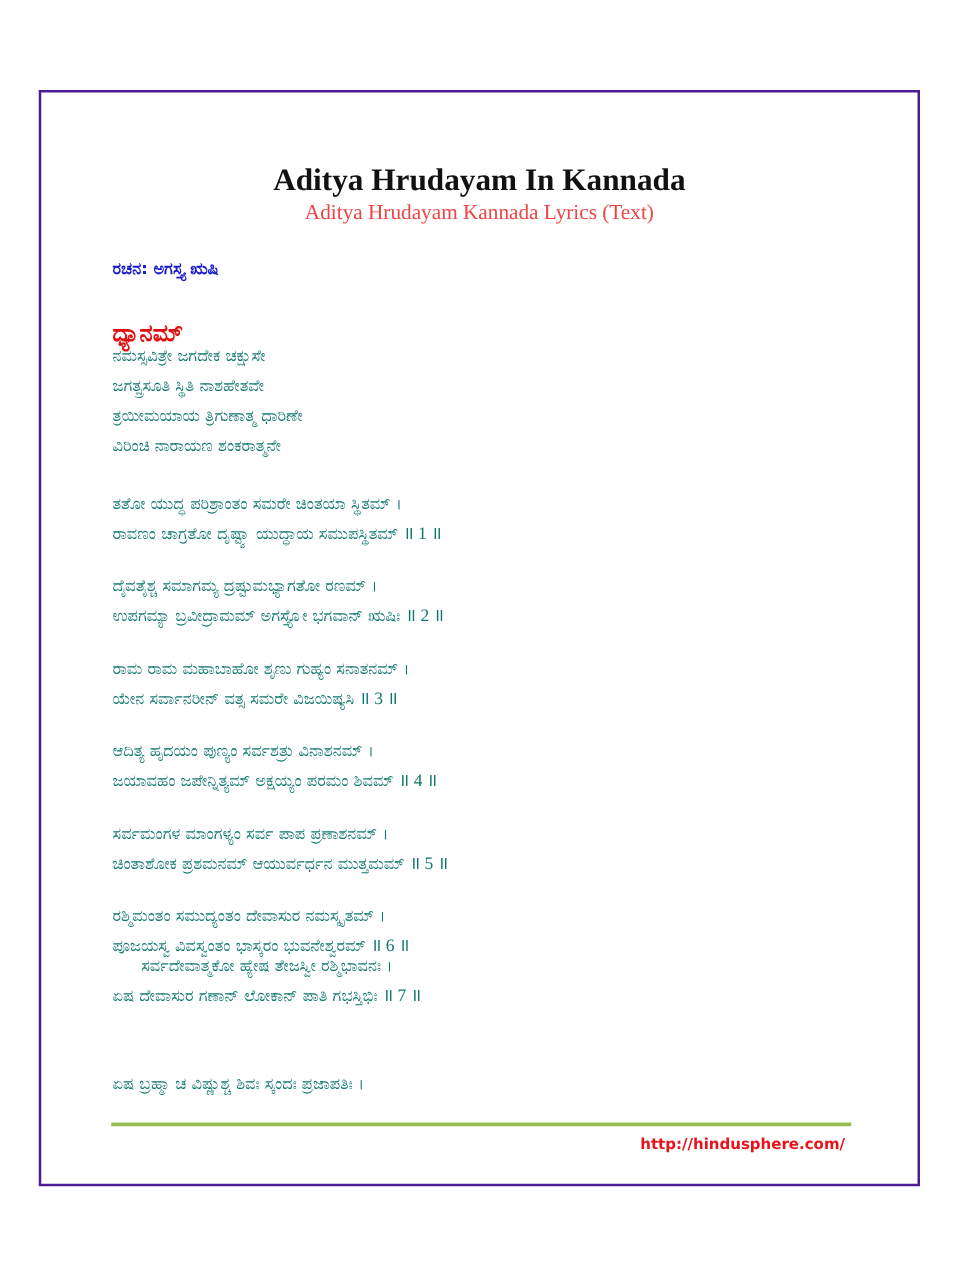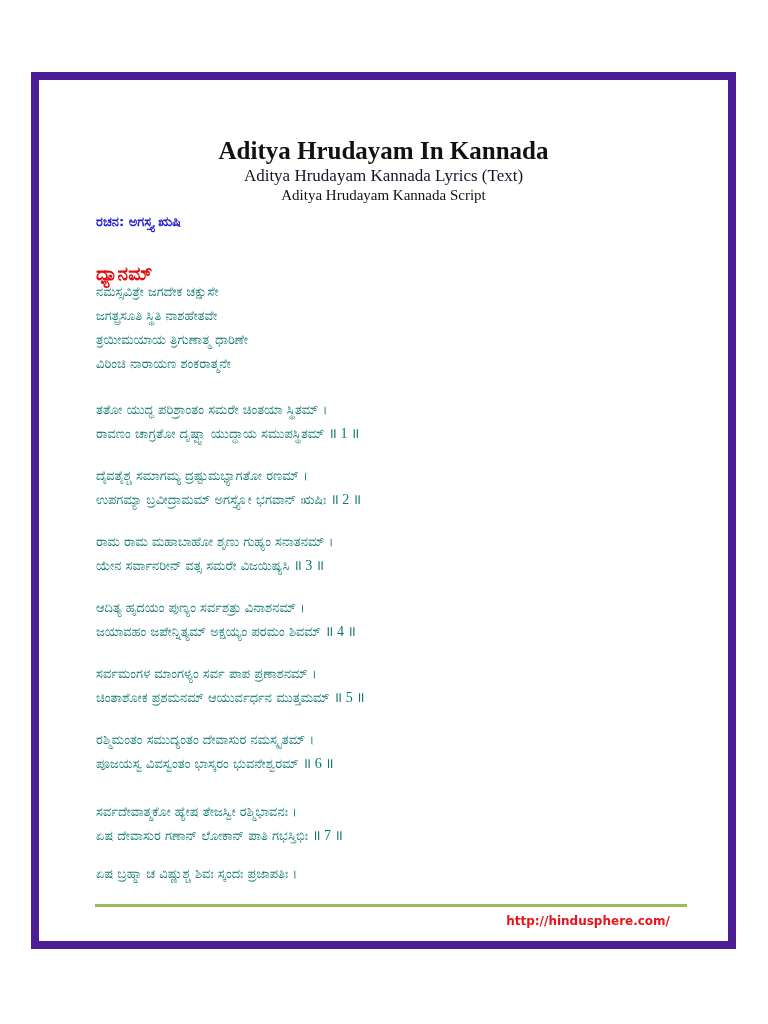--- a/index.html
+++ b/index.html
@@ -13,42 +13,42 @@
       position: relative;
       overflow: hidden;
       font-family: "DejaVu Sans", sans-serif;
     }
     .page-frame {
       position: absolute;
       left: 31px;
       top: 72px;
       width: 705px;
       height: 877px;
-      border: 8px solid #4c1d95;
+      border: 2px solid #4c1d95;
       box-sizing: border-box;
       background: #ffffff;
     }
     .header-block {
       position: absolute;
       left: 0;
       right: 0;
       top: 56px;
       text-align: center;
       font-family: "Liberation Serif", serif;
     }
     .doc-title {
       font-size: 25px;
       font-weight: bold;
       color: #111111;
       line-height: 30px;
       margin: 0;
     }
     .doc-subtitle {
       font-size: 17px;
-      color: #0f172a;
+      color: #ef4444;
       line-height: 20px;
       margin: 0;
     }
     .doc-script {
       font-size: 15px;
       color: #111111;
       line-height: 19px;
       margin: 0;
     }
     .author {
@@ -100,21 +100,20 @@
     }
   </style>
 </head>
 <body>
 
 <div class="page-frame">
 
   <div class="header-block">
     <p class="doc-title">Aditya Hrudayam In Kannada</p>
     <p class="doc-subtitle">Aditya Hrudayam Kannada Lyrics (Text)</p>
-    <p class="doc-script">Aditya Hrudayam Kannada Script</p>
   </div>
 
   <div class="author">ರಚನ: ಅಗಸ್ತ್ಯ ಋಷಿ</div>
 
   <div class="dhyanam-heading">ಧ್ಯಾನಮ್</div>
 
   <div class="verse-block" style="top:200px;">
     <div class="verse-line">ನಮಸ್ಸವಿತ್ರೇ ಜಗದೇಕ ಚಕ್ಷುಸೇ</div>
     <div class="verse-line">ಜಗತ್ಪ್ರಸೂತಿ ಸ್ಥಿತಿ ನಾಶಹೇತವೇ</div>
     <div class="verse-line">ತ್ರಯೀಮಯಾಯ ತ್ರಿಗುಣಾತ್ಮ ಧಾರಿಣೇ</div>
@@ -144,21 +143,21 @@
   <div class="verse-block" style="top:582px;">
     <div class="verse-line">ಸರ್ವಮಂಗಳ ಮಾಂಗಳ್ಯಂ ಸರ್ವ ಪಾಪ ಪ್ರಣಾಶನಮ್ ।</div>
     <div class="verse-line"><span>ಚಿಂತಾಶೋಕ ಪ್ರಶಮನಮ್ ಆಯುರ್ವರ್ಧನ ಮುತ್ತಮಮ್</span> <span class="num">॥ 5 ॥</span></div>
   </div>
 
   <div class="verse-block" style="top:648px;">
     <div class="verse-line">ರಶ್ಮಿಮಂತಂ ಸಮುದ್ಯಂತಂ ದೇವಾಸುರ ನಮಸ್ಕೃತಮ್ ।</div>
     <div class="verse-line"><span>ಪೂಜಯಸ್ವ ವಿವಸ್ವಂತಂ ಭಾಸ್ಕರಂ ಭುವನೇಶ್ವರಮ್</span> <span class="num">॥ 6 ॥</span></div>
   </div>
 
-  <div class="verse-block" style="top:720px;">
+  <div class="verse-block" style="top:688px;text-align:center;">
     <div class="verse-line">ಸರ್ವದೇವಾತ್ಮಕೋ ಹ್ಯೇಷ ತೇಜಸ್ವೀ ರಶ್ಮಿಭಾವನಃ ।</div>
     <div class="verse-line"><span>ಏಷ ದೇವಾಸುರ ಗಣಾನ್ ಲೋಕಾನ್ ಪಾತಿ ಗಭಸ್ತಿಭಿಃ</span> <span class="num">॥ 7 ॥</span></div>
   </div>
 
   <div class="verse-block" style="top:782px;">
     <div class="verse-line">ಏಷ ಬ್ರಹ್ಮಾ ಚ ವಿಷ್ಣುಶ್ಚ ಶಿವಃ ಸ್ಕಂದಃ ಪ್ರಜಾಪತಿಃ ।</div>
   </div>
 
   <div class="footer-rule"></div>
   <a class="footer-link">http://hindusphere.com/</a>

